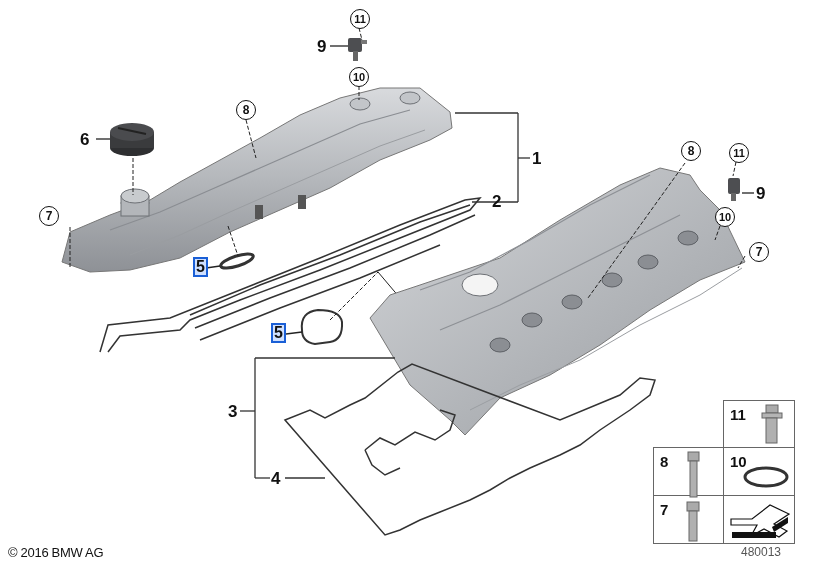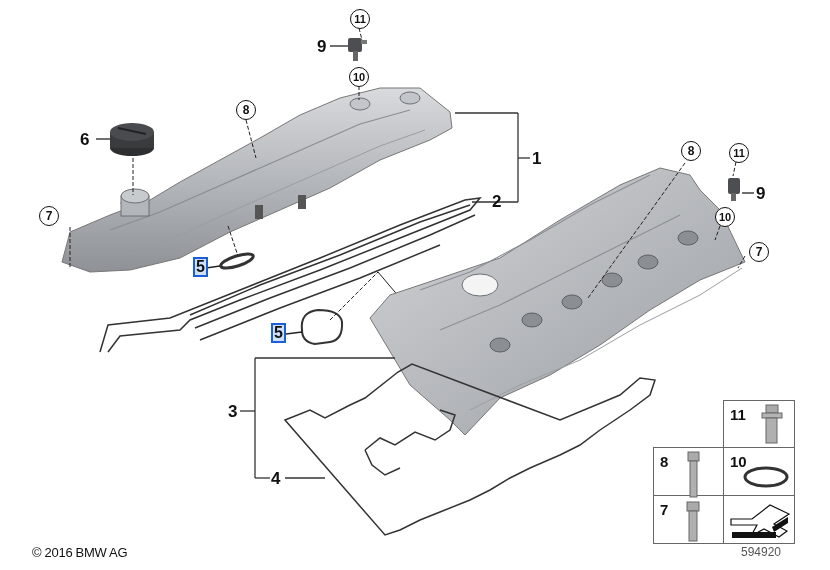--- a/index.html
+++ b/index.html
@@ -1,21 +1,21 @@
 <!DOCTYPE html>
 <html><head>
 <meta charset="utf-8">
 <style>
   html, body { margin: 0; padding: 0; background: #ffffff; }
   body { width: 830px; height: 570px; position: relative; overflow: hidden; font-family: "Liberation Sans", sans-serif; }
   #diagram { position: absolute; left: 0; top: 0; width: 830px; height: 570px; }
   .callout-num { position: absolute; font-weight: bold; font-size: 17px; color: #111; font-family: "Liberation Sans", sans-serif; line-height: 1; }
   .circle-label { position: absolute; width: 20px; height: 20px; border: 1.6px solid #111; border-radius: 50%; background: #fff; font-weight: bold; font-size: 12px; color: #111; display: flex; align-items: center; justify-content: center; box-sizing: border-box; line-height: 1; }
   .highlight { outline: 2px solid #1a5fd6; background: #cfe0ff; padding: 0 1px; }
-  .copyright { position: absolute; left: 8px; top: 545px; font-size: 13px; color: #111; letter-spacing: -0.3px; margin-left: 24px; }
+  .copyright { position: absolute; left: 8px; top: 545px; font-size: 13px; color: #111; letter-spacing: -0.3px; }
   .diagram-id { position: absolute; left: 741px; top: 545px; font-size: 12px; color: #555; }
   .parts-table { position: absolute; left: 653px; top: 400px; width: 142px; height: 144px; }
   .pt-cell { position: absolute; border: 1px solid #666; box-sizing: border-box; background: #fff; }
   .pt-num { position: absolute; left: 6px; top: 5px; font-weight: bold; font-size: 15px; color: #111; }
 </style>
 </head>
 <body>
 
 <svg id="diagram" viewBox="0 0 830 570" xmlns="http://www.w3.org/2000/svg">
   <defs>
@@ -213,13 +213,13 @@
   </g>
   <ellipse cx="766" cy="477" rx="21" ry="9" fill="none" stroke="#333" stroke-width="3"></ellipse>
   <g>
     <path d="M731,519 L752,519 L770,505 L789,514 L774,524 L787,531 L779,537 L764,529 L751,536 L757,525 L731,525 Z" fill="#fff" stroke="#111" stroke-width="1.2"></path>
     <path d="M732,532 L776,532 L776,538 L732,538 Z" fill="#111"></path>
     <path d="M772,527 L788,517 L788,523 L774,532 Z" fill="#111"></path>
   </g>
 </svg>
 
 <span class="copyright">© 2016 BMW AG</span>
-<span class="diagram-id">594920</span>
+<span class="diagram-id">480013</span>
 
 </body></html>

